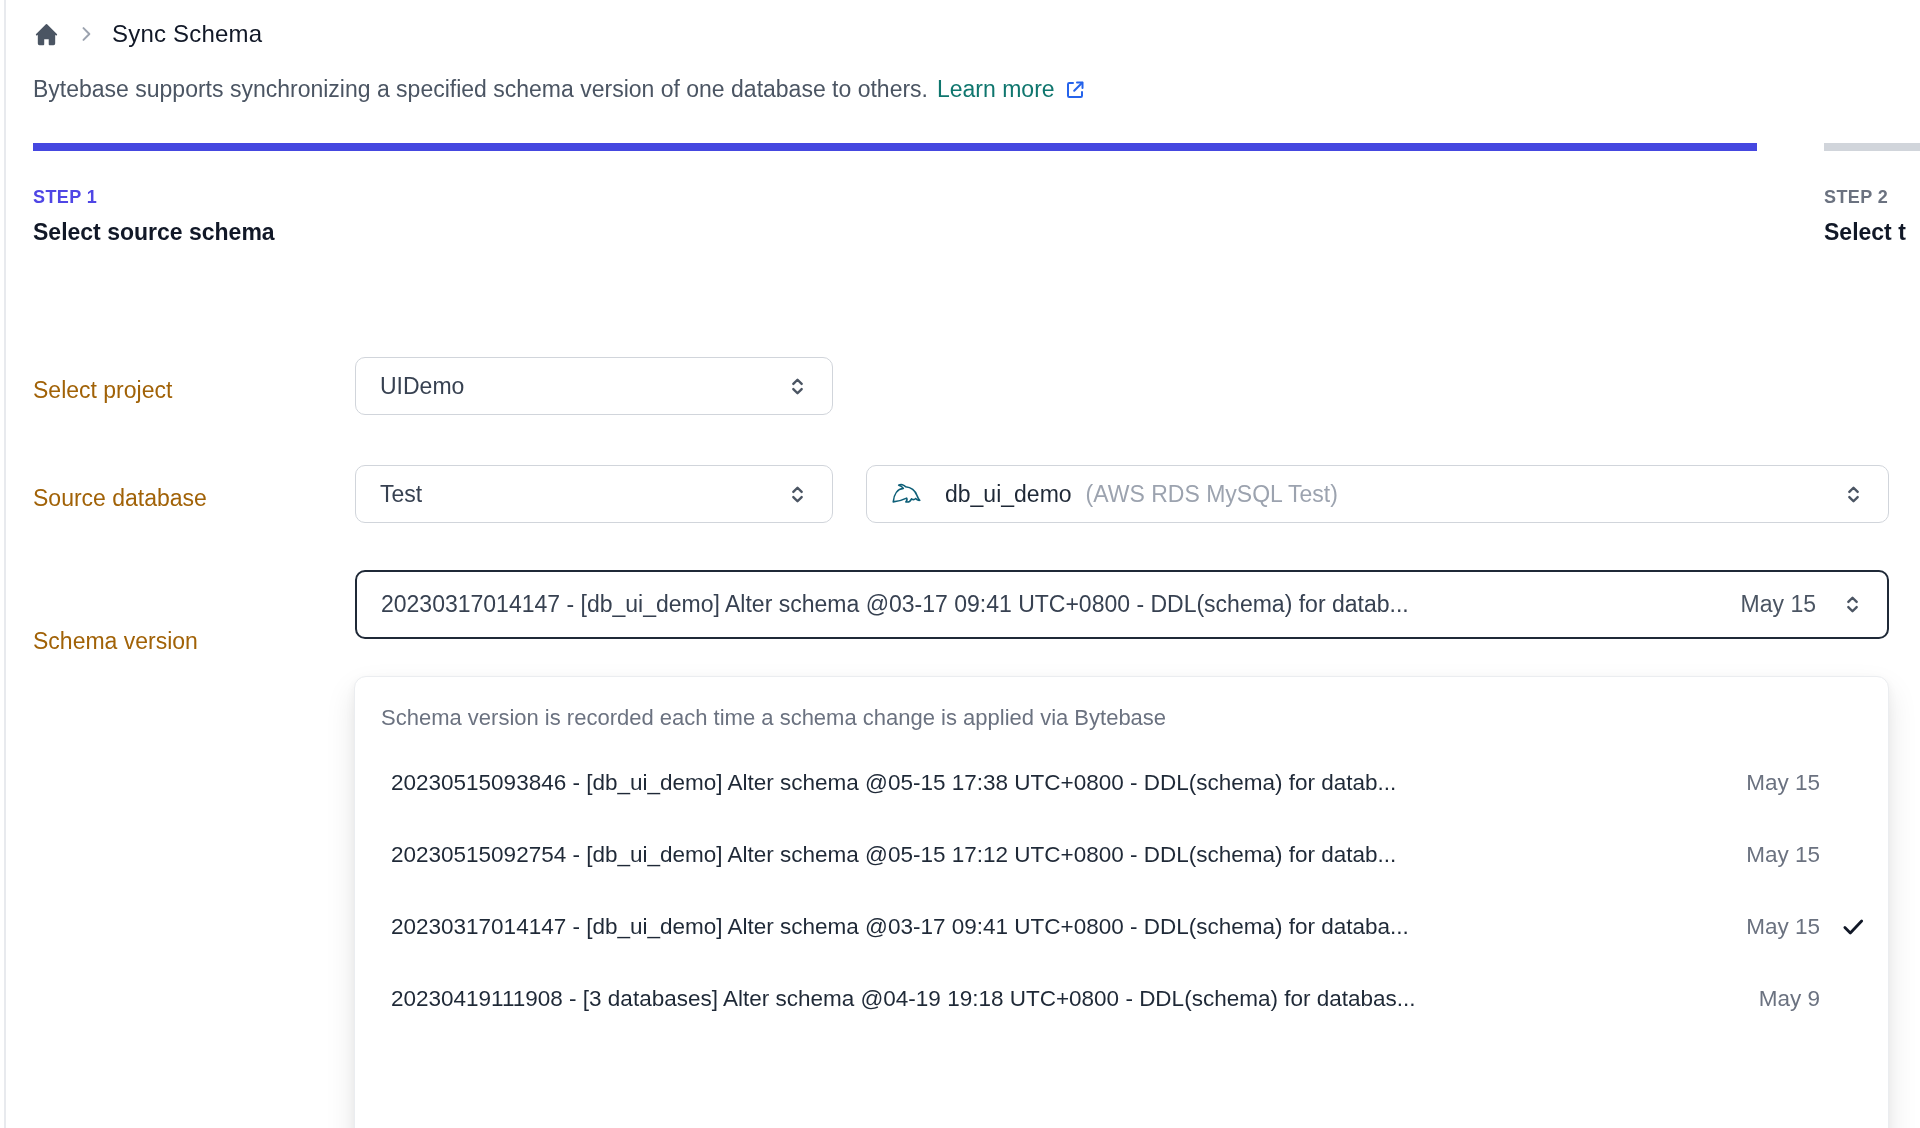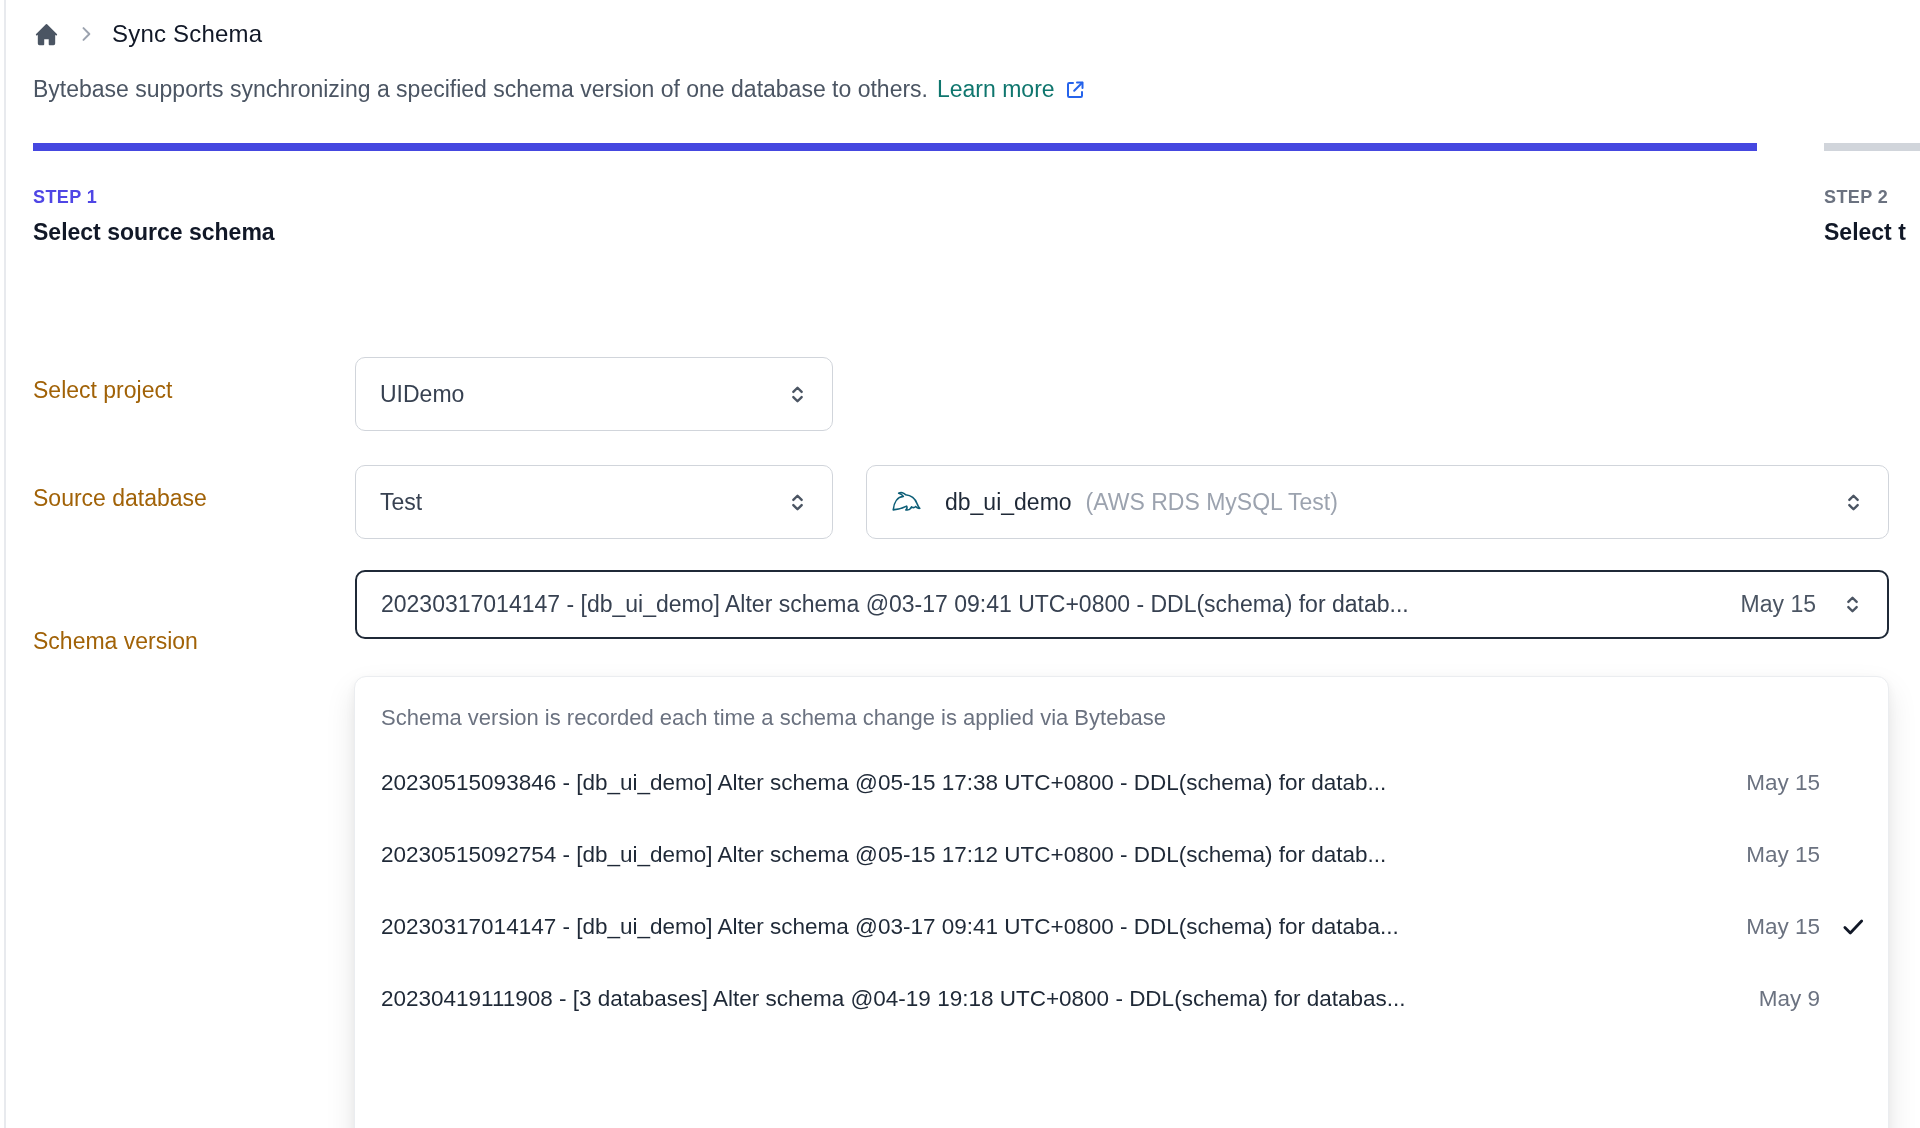--- a/index.html
+++ b/index.html
@@ -37,21 +37,21 @@
 
   
   .field-label { position:absolute; left:33px; font-size:23px; font-weight:500; color:#a16207; }
   .lbl-project { top:377px; }
   .lbl-source { top:485px; }
   .lbl-schema { top:628px; }
 
   
   .select {
     position:absolute; display:flex; align-items:center; background:#fff;
-    border:1.5px solid #d1d5db; border-radius:10px; height:74px;
+    border:1.5px solid #d1d5db; border-radius:10px; height:58px;
     padding:0 22px 0 24px; font-size:23px; color:#374151; cursor:pointer;
   }
   .sel-project { left:355px; top:357px; width:478px; }
   .sel-env     { left:355px; top:465px; width:478px; }
   .sel-db      { left:866px; top:465px; width:1023px; }
   .sel-schema  { left:355px; top:570px; width:1534px; height:69px; border:2.5px solid #1f2937; color:#374151; }
   .sel-text { white-space:nowrap; overflow:hidden; }
   .flex1 { flex:1; }
   .sel-db .db-name { color:#1f2937; font-weight:500; margin-left:18px; }
   .sel-db .db-sub { color:#9ca3af; margin-left:14px; flex:1; white-space:nowrap; overflow:hidden; }
@@ -61,21 +61,21 @@
   .mysql-icon { display:flex; align-items:center; flex:0 0 auto; }
 
   
   .panel {
     position:absolute; left:354px; top:653px; width:1535px; height:543px;
     background:#fff; border:1px solid #ebedf0; border-radius:12px;
     box-shadow:0 14px 30px rgba(0,0,0,.10), 0 4px 10px rgba(0,0,0,.05);
     padding:28px 0 8px 0; overflow:hidden;margin-top:23px;
   }
   .panel-hint { padding:0 26px 16px 26px; font-size:22px; color:#6b7280; white-space:nowrap; overflow:hidden; }
-  .opt { display:flex; align-items:center; height:72px; padding:0 22px 0 26px; font-size:22.5px; color:#1f2937; cursor:pointer; }
+  .opt { display:flex; align-items:center; height:72px; padding:0 22px 0 36px; font-size:22.5px; color:#1f2937; cursor:pointer; }
   .opt-text { flex:1; white-space:nowrap; overflow:hidden; }
   .opt-date { color:#6b7280; margin-left:16px; min-width:72px; text-align:right; white-space:nowrap; }
   .opt-check { width:46px; display:flex; justify-content:flex-end; align-items:center; }
 </style>
 </head>
 <body>
 
 <div class="page">
   <div class="left-rule"></div>
 

